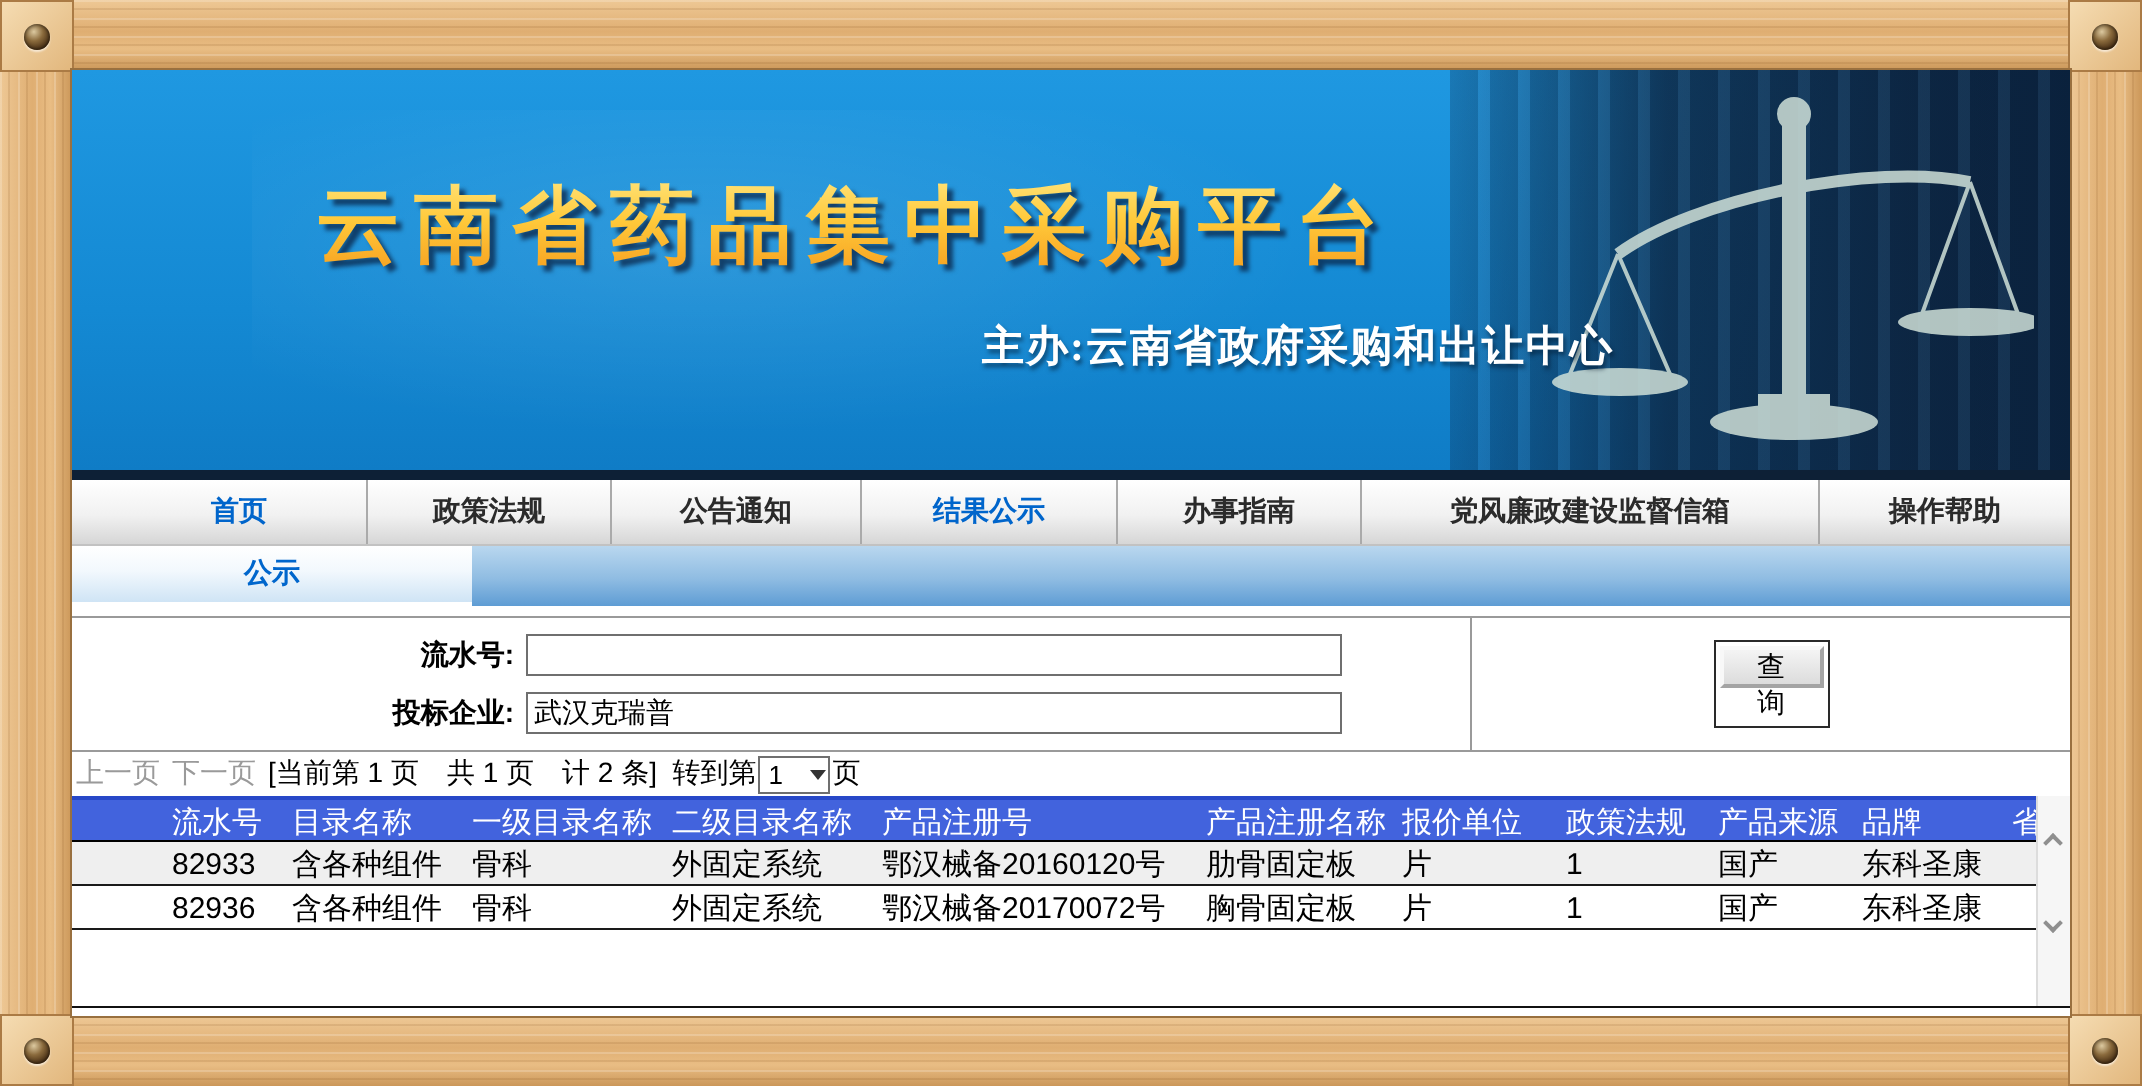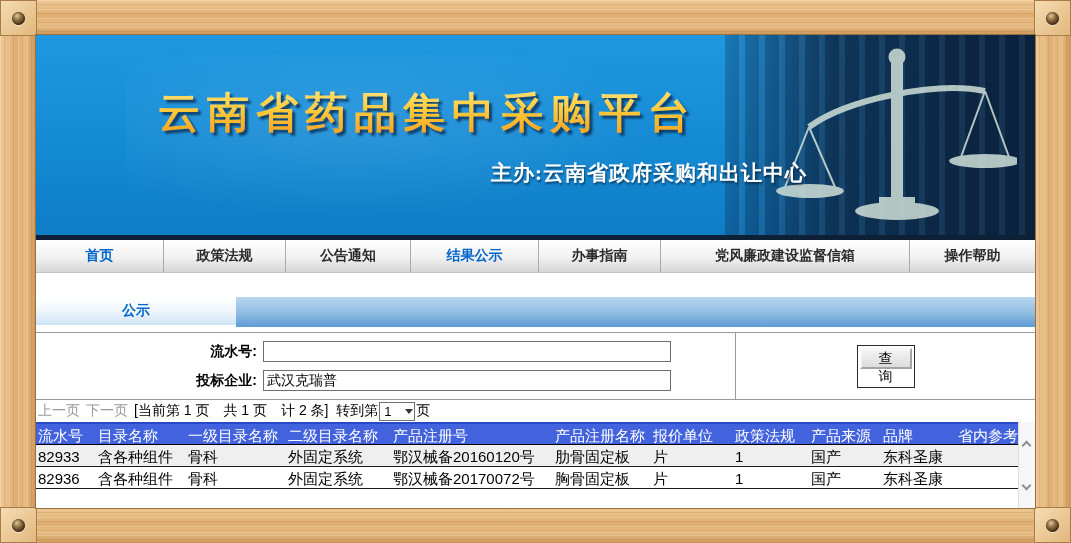--- a/index.html
+++ b/index.html
@@ -71,31 +71,31 @@
     color:transparent; -webkit-text-fill-color:transparent;
     filter:drop-shadow(3px 3px 1px rgba(10,35,70,.75));
   }
   .banner-subtitle {
     position:absolute; left:455px; top:124px;
     font-family:"Liberation Serif", serif; font-weight:bold;
     font-size:21px; color:#ffffff; letter-spacing:1px;
     text-shadow:1px 2px 2px rgba(0,20,40,.55); white-space:nowrap;
   }
   
-  .nav { height:33px; flex:none; display:flex; background:linear-gradient(180deg,#ffffff 0%, #f1f1f1 55%, #d6d6d6 100%); border-bottom:1px solid #c2c2c2; }
+  .nav { height:33px; flex:none; display:flex; background:linear-gradient(180deg,#ffffff 0%, #f1f1f1 55%, #d6d6d6 100%); border-bottom:1px solid #c2c2c2;padding-left:20px; }
   .nav-item {
     display:flex; align-items:center; justify-content:center;
     font-size:14px; font-weight:bold; color:#2b2b2b;
     border-right:1px solid #aaaaaa; cursor:pointer; white-space:nowrap;
   }
   .nav-item:last-child { border-right:none; }
   .nav-item.active { color:#0065cb; }
   .w0{width:128px}.w1{width:125px}.w2{width:122px}.w3{width:128px}.w4{width:122px}.w5{width:125px}.w6{flex:1}
   
-  .subnav { height:30px; flex:none; background:linear-gradient(180deg,#b9d7ef 0%, #8fbce2 55%, #5e9cd4 100%); display:flex;margin-top:24px; }
+  .subnav { height:30px; flex:none; background:linear-gradient(180deg,#b9d7ef 0%, #8fbce2 55%, #5e9cd4 100%); display:flex; }
   .subtab {
     width:200px; height:100%;
     background:linear-gradient(180deg,#ffffff 0%, #f2f8fd 45%, #cfe4f5 100%);
     border-bottom:2px solid #ffffff;
     display:flex; align-items:center; justify-content:center;
     font-size:14px; font-weight:bold; color:#0066cc; cursor:pointer;
   }
   .gap-mid { height:5px; background:#fff; flex:none; }
   
   .formrow { height:68px; flex:none; display:flex; border-top:1px solid #9a9a9a; border-bottom:1px solid #9a9a9a; }
@@ -121,20 +121,21 @@
     width:36px; height:19px; border:1px solid #6f6f6f; background:#fff;
     font-size:13px; padding:0 1px 0 4px; cursor:pointer; margin:0 1px;
   }
   .selarrow { width:0; height:0; border-left:4px solid transparent; border-right:4px solid transparent; border-top:5px solid #333; }
   
   .table-zone { flex:none; height:106px; display:flex; border-bottom:1px solid #111; }
   .tbl { flex:1; display:flex; flex-direction:column; overflow:hidden; }
   .thead, .trow {
     display:grid; flex:none;
     grid-template-columns:60px 90px 100px 105px 162px 98px 82px 76px 72px 75px auto;
+    padding-left:48px;
   }
   .thead {
     height:23px; background:#4263dd; border-top:2px solid #2748c8; border-bottom:1px solid #000;
   }
   .thead .cell { color:#fff; }
   .cell {
     font-size:15px; line-height:21px; padding:1px 2px 0 2px;
     white-space:nowrap; overflow:hidden; color:#000;
   }
   .trow { height:22px; border-bottom:1px solid #1a1a1a; }

